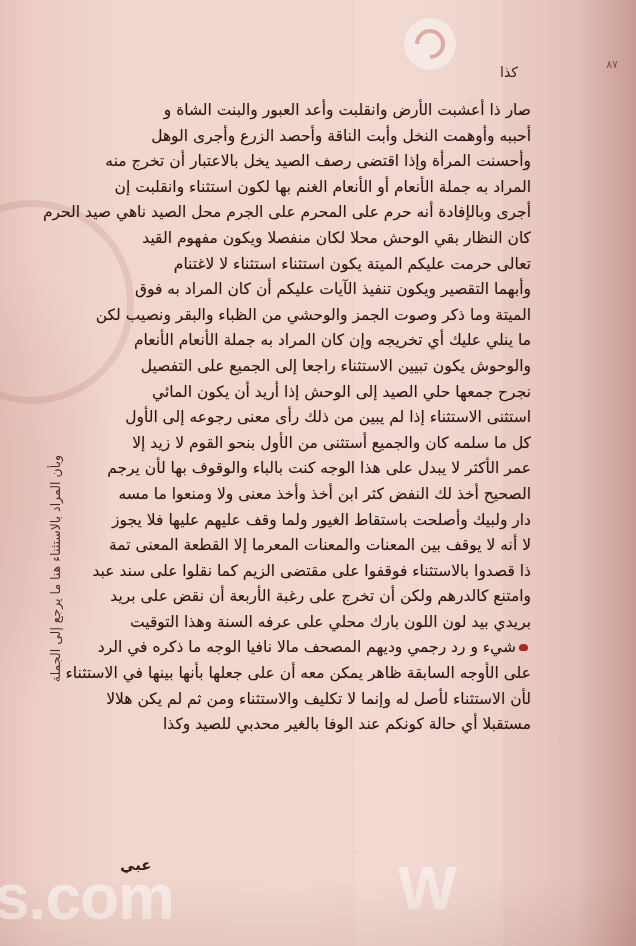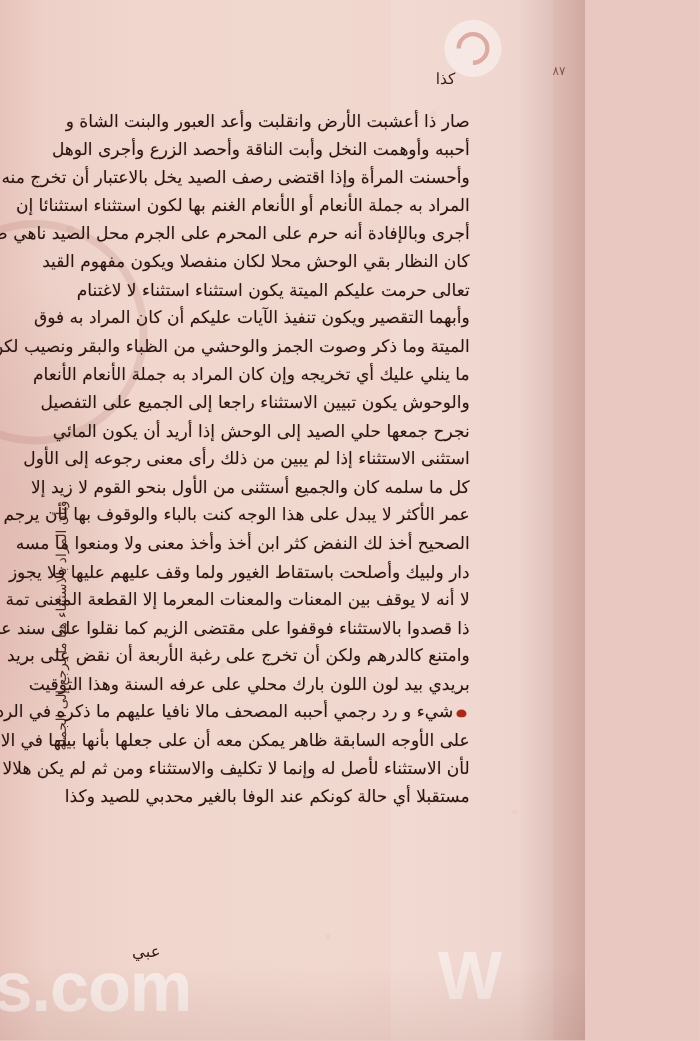--- a/index.html
+++ b/index.html
@@ -8,21 +8,21 @@
   }
   body {
     width: 636px;
     height: 946px;
     overflow: hidden;
     background: #e8c8c0;
     font-family: "DejaVu Sans", sans-serif;
   }
   #page {
     position: relative;
-    width: 532px;
+    width: 636px;
     height: 946px;
     overflow: hidden;
     background: #edd0c8;
   }
   
   .paper-base {
     position: absolute;
     inset: 0;
     background:
       linear-gradient(to right,
@@ -169,20 +169,21 @@
     line-height: 16px;
     opacity: .92;
   }
   .footer-mark {
     position: absolute;
     left: 120px;
     bottom: 72px;
     font-size: 15px;
     color: #3a1a14;
     direction: rtl;
+    font-weight: bold;
   }
   .red-dot {
     display: inline-block;
     width: 9px;
     height: 7px;
     background: #a8281c;
     border-radius: 50% 50% 40% 40%;
     margin: 0 3px;
     vertical-align: middle;
   }
@@ -218,40 +219,40 @@
   <div class="wm-url">s.com</div>
 
   <div class="margin-note-right">٨٧</div>
   <div class="catchword">كذا</div>
   <div class="margin-note-left">وبأن المراد بالاستثناء هنا ما يرجع إلى الجملة</div>
 
   <div class="text-block">
     <div class="line">صار ذا أعشبت الأرض وانقلبت وأعد العبور والبنت الشاة و</div>
     <div class="line">أحببه وأوهمت النخل وأبت الناقة وأحصد الزرع وأجرى الوهل</div>
     <div class="line">وأحسنت المرأة وإذا اقتضى رصف الصيد يخل بالاعتبار أن تخرج منه</div>
-    <div class="line">المراد به جملة الأنعام أو الأنعام الغنم بها لكون استثناء استثنائا إن</div>
+    <div class="line">المراد به جملة الأنعام أو الأنعام الغنم بها لكون استثناء وانقلبت إن</div>
     <div class="line">أجرى وبالإفادة أنه حرم على المحرم على الجرم محل الصيد ناهي صيد الحرم</div>
     <div class="line">كان النظار بقي الوحش محلا لكان منفصلا ويكون مفهوم القيد</div>
     <div class="line">تعالى حرمت عليكم الميتة يكون استثناء استثناء لا لاغتنام</div>
     <div class="line">وأبهما التقصير ويكون تنفيذ الآيات عليكم أن كان المراد به فوق</div>
     <div class="line">الميتة وما ذكر وصوت الجمز والوحشي من الظباء والبقر ونصيب لكن</div>
     <div class="line">ما ينلي عليك أي تخريجه وإن كان المراد به جملة الأنعام الأنعام</div>
     <div class="line">والوحوش يكون تبيين الاستثناء راجعا إلى الجميع على التفصيل</div>
     <div class="line">نجرح جمعها حلي الصيد إلى الوحش إذا أريد أن يكون المائي</div>
     <div class="line">استثنى الاستثناء إذا لم يبين من ذلك رأى معنى رجوعه إلى الأول</div>
     <div class="line">كل ما سلمه كان والجميع أستثنى من الأول بنحو القوم لا زيد إلا</div>
     <div class="line">عمر الأكثر لا يبدل على هذا الوجه كنت بالباء والوقوف بها لأن يرجم</div>
     <div class="line">الصحيح أخذ لك النفض كثر ابن أخذ وأخذ معنى ولا ومنعوا ما مسه</div>
     <div class="line">دار ولبيك وأصلحت باستقاط الغيور ولما وقف عليهم عليها فلا يجوز</div>
     <div class="line">لا أنه لا يوقف بين المعنات والمعنات المعرما إلا القطعة المعنى تمة</div>
     <div class="line">ذا قصدوا بالاستثناء فوقفوا على مقتضى الزيم كما نقلوا على سند عبد</div>
     <div class="line">وامتنع كالدرهم ولكن أن تخرج على رغبة الأربعة أن نقض على بريد</div>
     <div class="line">بريدي بيد لون اللون بارك محلي على عرفه السنة وهذا التوقيت</div>
     <div class="line">
-      <span class="red-dot"></span><span>شيء و رد رجمي أحببه المصحف مالا نافيا عليهم ما ذكره في الرد</span>
+      <span class="red-dot"></span><span>شيء و رد رجمي وديهم المصحف مالا نافيا الوجه ما ذكره في الرد</span>
     </div>
     <div class="line">على الأوجه السابقة ظاهر يمكن معه أن على جعلها بأنها بينها في الاستثناء</div>
     <div class="line">لأن الاستثناء لأصل له وإنما لا تكليف والاستثناء ومن ثم لم يكن هلالا</div>
     <div class="line">مستقبلا أي حالة كونكم عند الوفا بالغير محدبي للصيد وكذا</div>
   </div>
 
   <div class="footer-mark">عبي</div>
 
   <div class="edge-shadow"></div>
   <div class="edge-shadow-bottom"></div>

